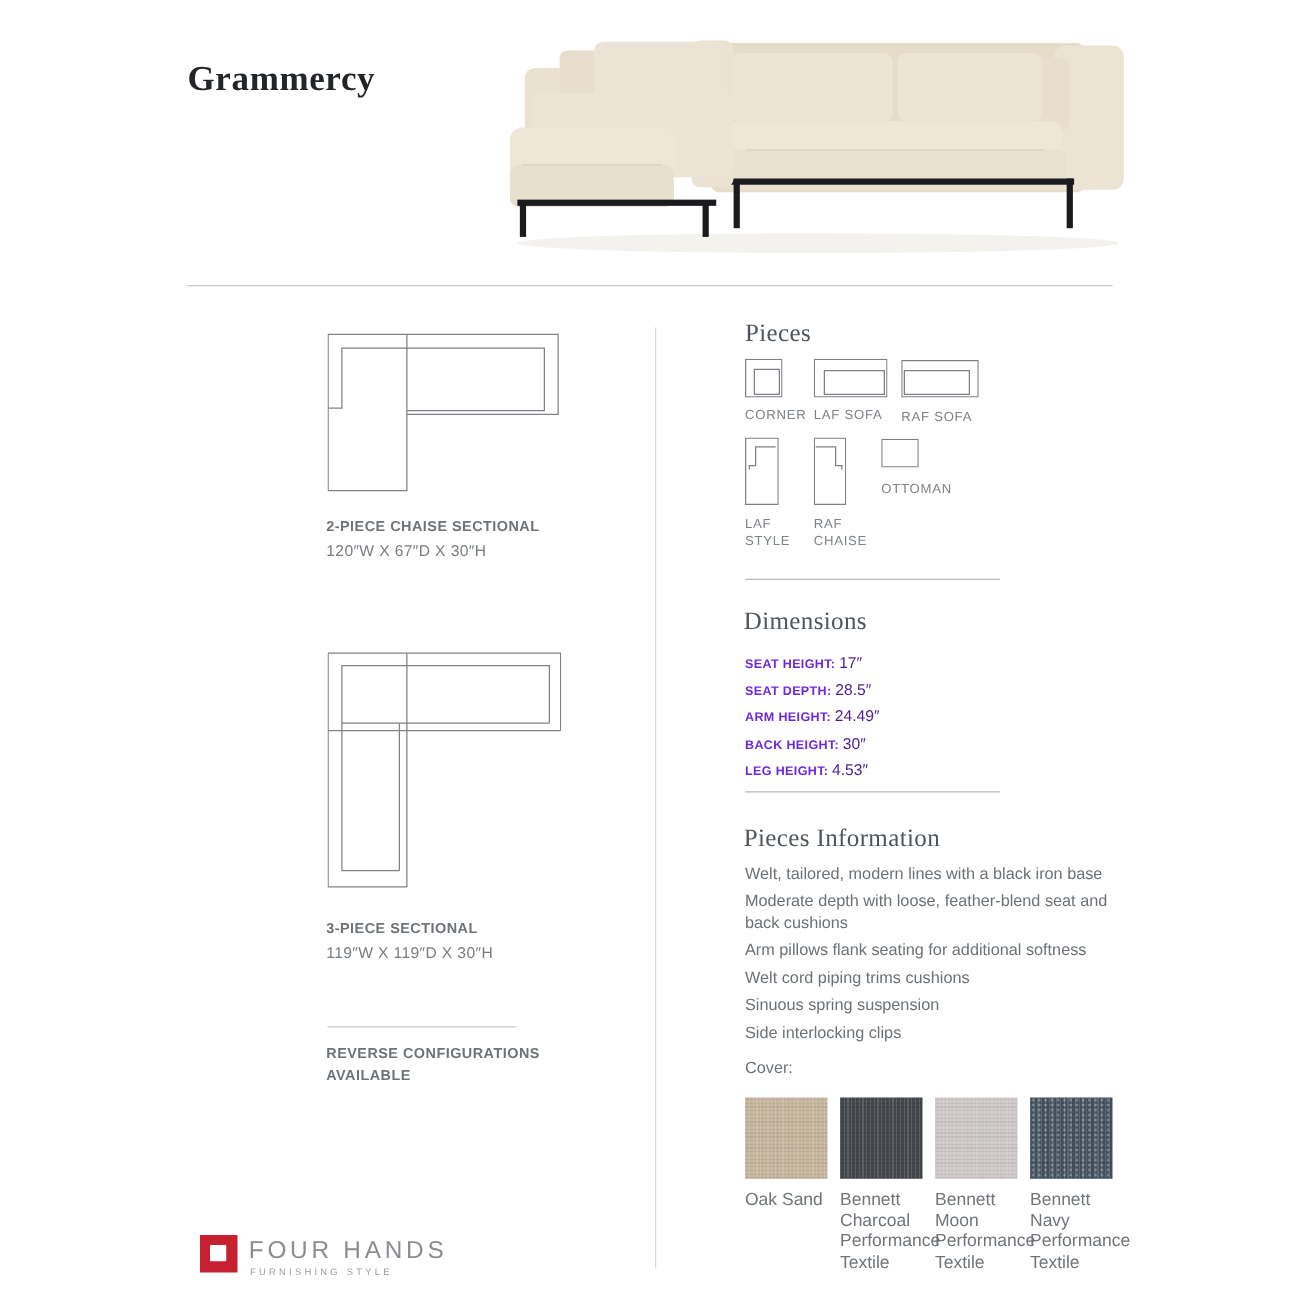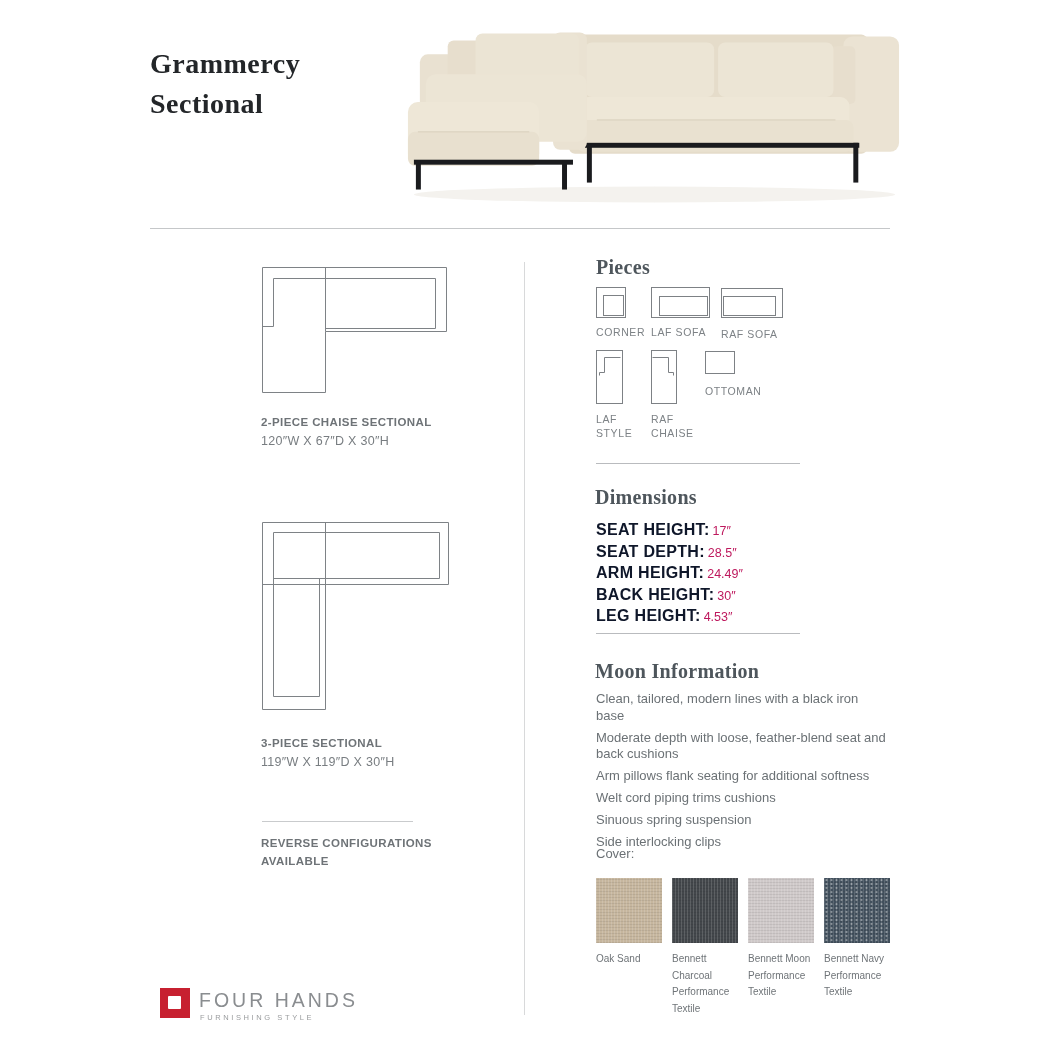--- a/index.html
+++ b/index.html
@@ -19,63 +19,62 @@
   .diagram { position:absolute; }
   .cfg-name { position:absolute; font-size:11.5px; font-weight:700; letter-spacing:.4px; color:#6e7377; }
   .cfg-size { position:absolute; font-size:12.5px; letter-spacing:.3px; color:#787d81; }
   .left-rule { position:absolute; left:262px; top:821px; width:151px; height:1px; background:#c9cbcd; }
   .reverse { position:absolute; left:261px; top:834px; font-size:11.5px; font-weight:700;
              letter-spacing:.4px; line-height:18px; color:#6e7377; }
   .reverse span { display:block; }
 
   
   .serif-head { position:absolute; font-family:"Liberation Serif","DejaVu Serif",serif;
-                font-weight:700; font-size:20px; letter-spacing:.3px; color:#4e565c; }
+                font-weight:400; font-size:20px; letter-spacing:.3px; color:#4e565c; }
   .piece-icon { position:absolute; }
   .piece-label { position:absolute; font-size:10.5px; letter-spacing:.6px; color:#7d8286; line-height:14px; }
   .rule-r { position:absolute; left:596px; width:204px; height:1px; background:#b9bbbe; }
 
   .dim-rows { position:absolute; left:596px; top:520px; }
   .dim-row { line-height:19.5px; white-space:nowrap; }
-  .dl { font-size:16px; font-weight:700; letter-spacing:.3px; color:#0f172a;margin-top:31px; }
-  .dv { font-size:12.5px; color:#be185d; margin-left:3px; }
+  .dl { font-size:10px; font-weight:700; letter-spacing:.3px; color:#6d28d9;margin-top:31px; }
+  .dv { font-size:12.5px; color:#4c1d95; margin-left:3px; }
 
   .bullets { position:absolute; left:596px; top:691px; width:290px; }
   .bullets p { font-size:13px; line-height:16.5px; color:#6b7175; margin:0 0 5.5px 0; }
   .cover-label { position:absolute; left:596px; top:846px; font-size:13px; color:#6b7175; }
 
   .swatches { position:absolute; left:596px; top:878px; display:flex; }
   .swatch-col { width:76px; }
   .swatch { position:relative; width:66px; height:65px; overflow:hidden; }
   .swatch::after { content:""; position:absolute; inset:0;
       background:
         repeating-linear-gradient(90deg, rgba(255,255,255,.14) 0 1px, transparent 1px 3px),
         repeating-linear-gradient(0deg, rgba(0,0,0,.07) 0 1px, transparent 1px 3px); }
   .swatch.speckle::before { content:""; position:absolute; inset:0;
       background-image:radial-gradient(rgba(255,255,255,.38) 1px, transparent 1.3px);
       background-size:5px 4px; }
-  .swatch-name { font-size:10px; line-height:16.5px; color:#6f7478; margin-top:8px; }
+  .swatch-name { font-size:14px; line-height:16.5px; color:#6f7478; margin-top:8px; }
 
   
   .logo-box { position:absolute; left:160px; top:988px; width:30px; height:30px; }
   .logo-box .inner { position:absolute; left:8px; top:8px; width:13px; height:13px; background:#ffffff; border-radius:1px; }
   .wordmark { position:absolute; left:199px; top:989px; font-size:19.5px; letter-spacing:3px;
               color:#8a8d90; font-weight:400; }
   .tagline { position:absolute; left:200px; top:1013px; font-size:7.5px; letter-spacing:2.6px; color:#9a9c9e; }
 
   svg { display:block; }
 </style>
 </head>
 <body>
 
 <div class="page">
 
   <h1 class="title">
     <span>Grammercy</span>
-    <span>Sectional</span>
   </h1>
 
   <svg class="photo" width="512" height="196" viewBox="0 0 515 196">
     <ellipse cx="258" cy="183" rx="242" ry="8" fill="#f4f2ee"></ellipse>
 
     <rect x="172" y="22" width="300" height="120" rx="6" fill="#e5dcca"></rect>
 
     <rect x="448" y="24" width="56" height="116" rx="9" fill="#ebe3d3"></rect>
     <rect x="436" y="34" width="24" height="58" rx="5" fill="#e7decd"></rect>
 
@@ -188,23 +187,23 @@
   <div class="dim-rows">
     <div class="dim-row"><span class="dl">SEAT HEIGHT:</span><span class="dv">17″</span></div>
     <div class="dim-row"><span class="dl">SEAT DEPTH:</span><span class="dv">28.5″</span></div>
     <div class="dim-row"><span class="dl">ARM HEIGHT:</span><span class="dv">24.49″</span></div>
     <div class="dim-row"><span class="dl">BACK HEIGHT:</span><span class="dv">30″</span></div>
     <div class="dim-row"><span class="dl">LEG HEIGHT:</span><span class="dv">4.53″</span></div>
   </div>
 
   <div class="rule-r" style="top:633px;"></div>
 
-  <div class="serif-head" style="left:595px; top:660px;">Moon Information</div>
+  <div class="serif-head" style="left:595px; top:660px;">Pieces Information</div>
   <div class="bullets">
-    <p>Clean, tailored, modern lines with a black iron base</p>
+    <p>Welt, tailored, modern lines with a black iron base</p>
     <p>Moderate depth with loose, feather-blend seat and back cushions</p>
     <p>Arm pillows flank seating for additional softness</p>
     <p>Welt cord piping trims cushions</p>
     <p>Sinuous spring suspension</p>
     <p>Side interlocking clips</p>
   </div>
   <div class="cover-label">Cover:</div>
 
   <div class="swatches">
     <div class="swatch-col">

